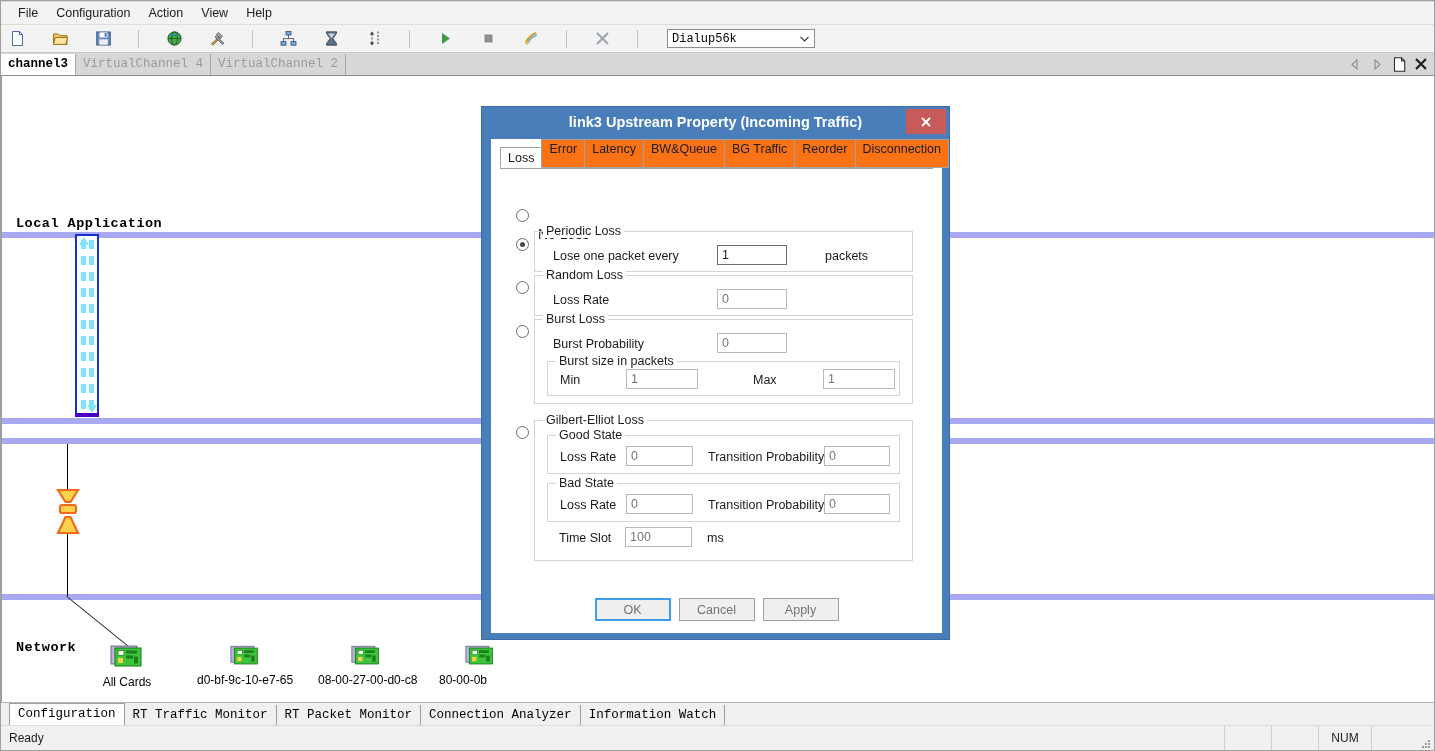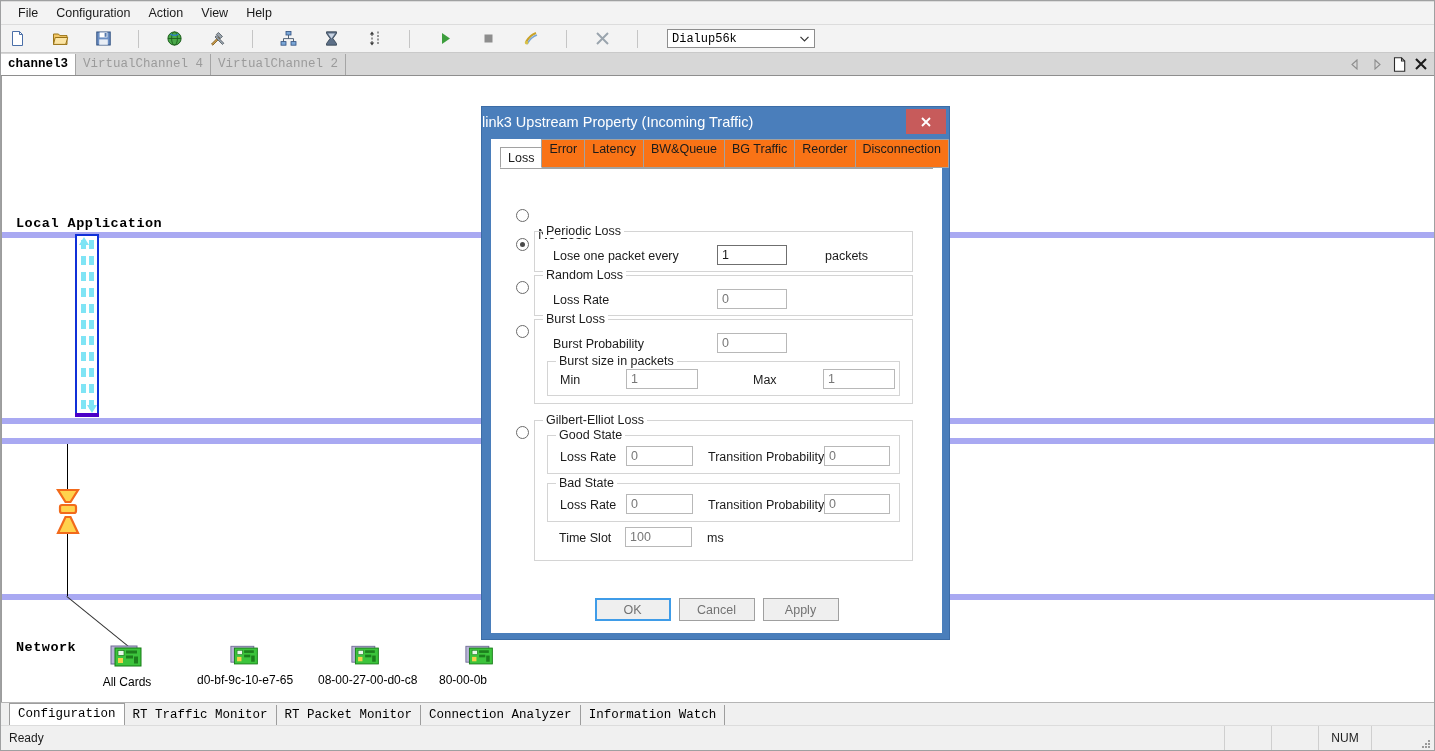--- a/index.html
+++ b/index.html
@@ -316,21 +316,22 @@
     background: #4a7ebb;
     border: 1px solid #3c6ca6;
     box-sizing: border-box;
     z-index: 50;
   }
   .dlg-title {
     height: 30px;
     position: relative;
     display: flex;
     align-items: center;
-    justify-content: flex-start;
+    justify-content: center;
+    font-weight: bold;
   }
   .dlg-title-text {
     font-size: 14.5px;
     color: #ffffff;
     font-family: "Liberation Sans", sans-serif;
   }
   .dlg-close {
     position: absolute;
     right: 3px; top: 2px;
     width: 40px; height: 25px;

